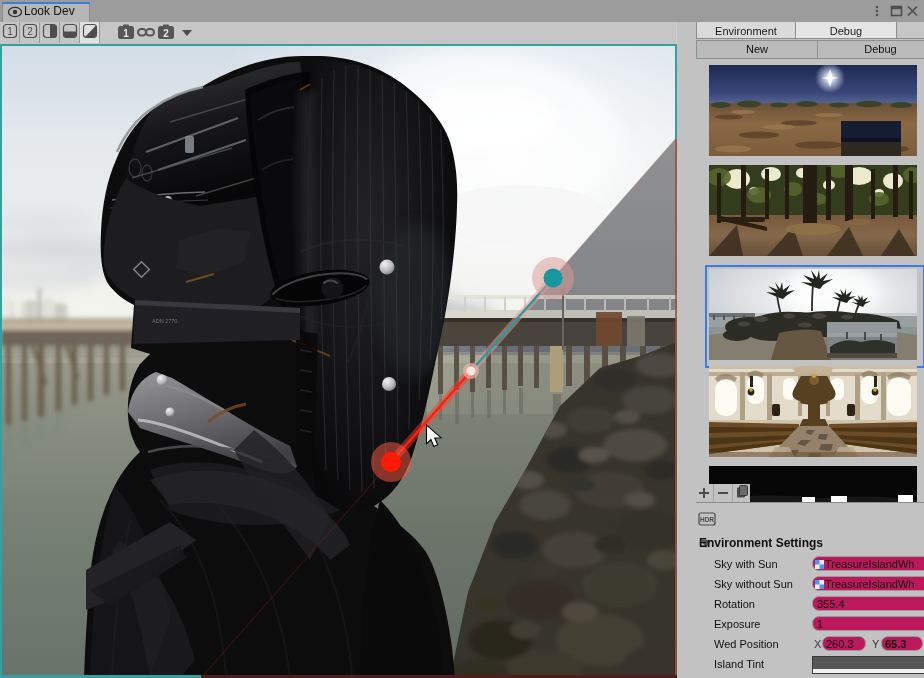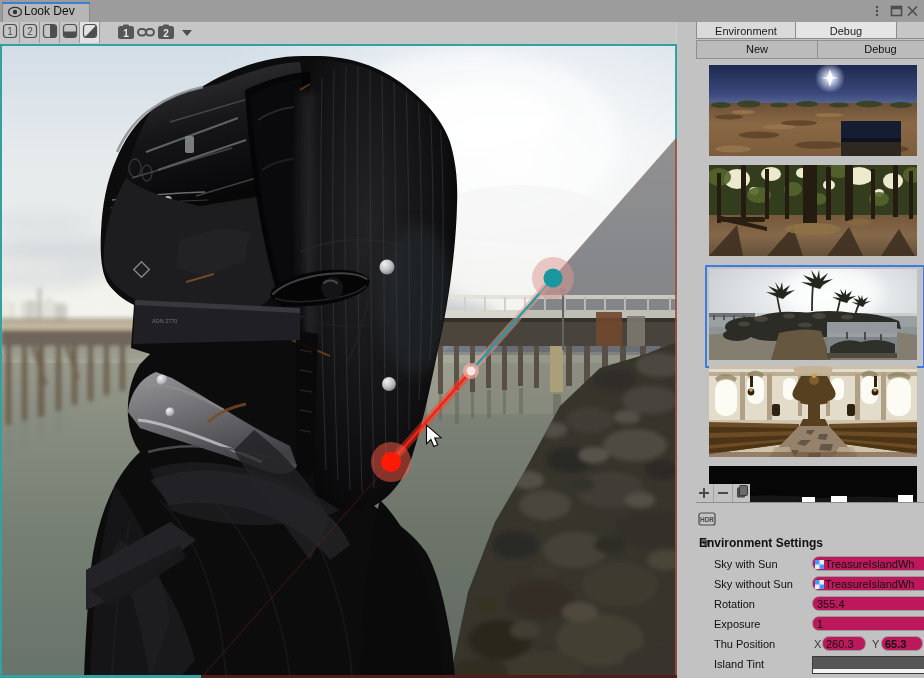--- a/index.html
+++ b/index.html
@@ -794,21 +794,21 @@
       </svg>
     </div>
     <div class="lbl" style="left:18px;top:577px;">Rotation</div>
     <div class="fld" style="left:116px;top:575px;width:128px;height:15px;">
         <span style="position:absolute;left:4px;top:1px;">355.4</span>
       </div>
     <div class="lbl" style="left:18px;top:597px;">Exposure</div>
     <div class="fld" style="left:116px;top:595px;width:128px;height:15px;">
         <span style="position:absolute;left:4px;top:1px;">1</span>
       </div>
-    <div class="lbl" style="left:18px;top:617px;">Thu Position</div>
+    <div class="lbl" style="left:18px;top:617px;">Wed Position</div>
     <div class="lbl" style="left:118px;top:617px;color:#3a3a3a;">X</div>
     <div class="fld" style="left:126px;top:615px;width:44px;height:15px;">
         <span style="position:absolute;left:3px;top:1px;">260.3</span>
       </div>
     <div class="lbl" style="left:176px;top:617px;color:#3a3a3a;">Y</div>
     <div class="fld" style="left:185px;top:615px;width:42px;height:15px;">
         <span style="position:absolute;left:3px;top:1px;font-weight:bold;">65.3</span>
       </div>
     <svg width="14" height="14" style="position:absolute;left:230px;top:615px">
       <circle cx="7" cy="7" r="3" fill="#3e3e3e"></circle>

